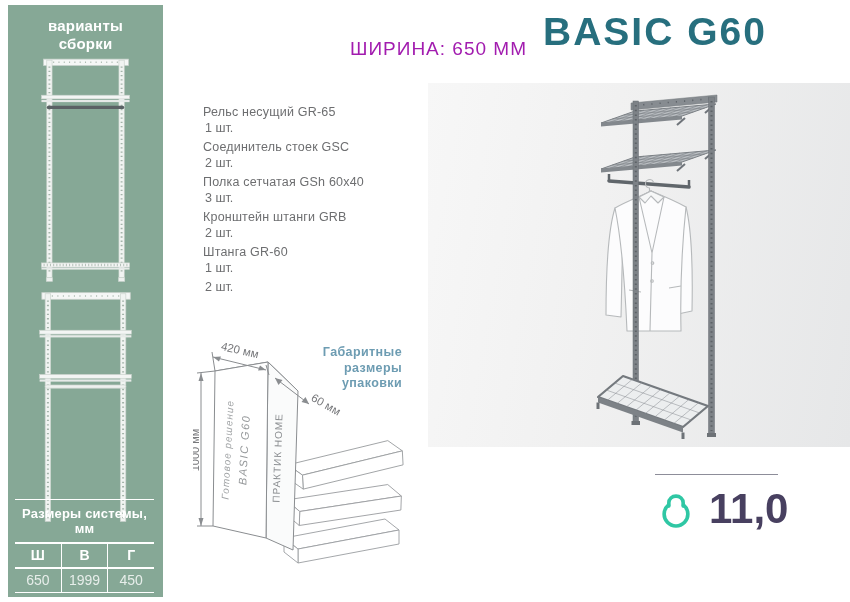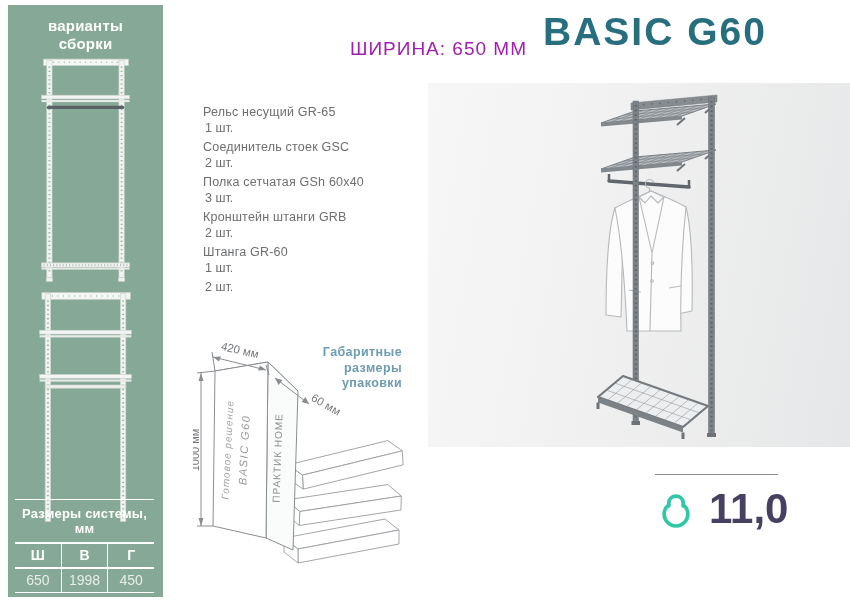--- a/index.html
+++ b/index.html
@@ -107,21 +107,21 @@
       <div class="dim-title">Размеры системы, мм</div>
       <div class="dim-line"></div>
       <div class="dim-row head">
         <div class="dim-cell">Ш</div>
         <div class="dim-cell">В</div>
         <div class="dim-cell">Г</div>
       </div>
       <div class="dim-line thin"></div>
       <div class="dim-row vals">
         <div class="dim-cell">650</div>
-        <div class="dim-cell">1998</div>
+        <div class="dim-cell">1999</div>
         <div class="dim-cell">450</div>
       </div>
       <div class="dim-line thin"></div>
     </div>
   </div>
 
   <div class="width-label">ШИРИНА: 650 ММ</div>
   <div class="product-name">BASIC G60</div>
 
   <div class="parts">

